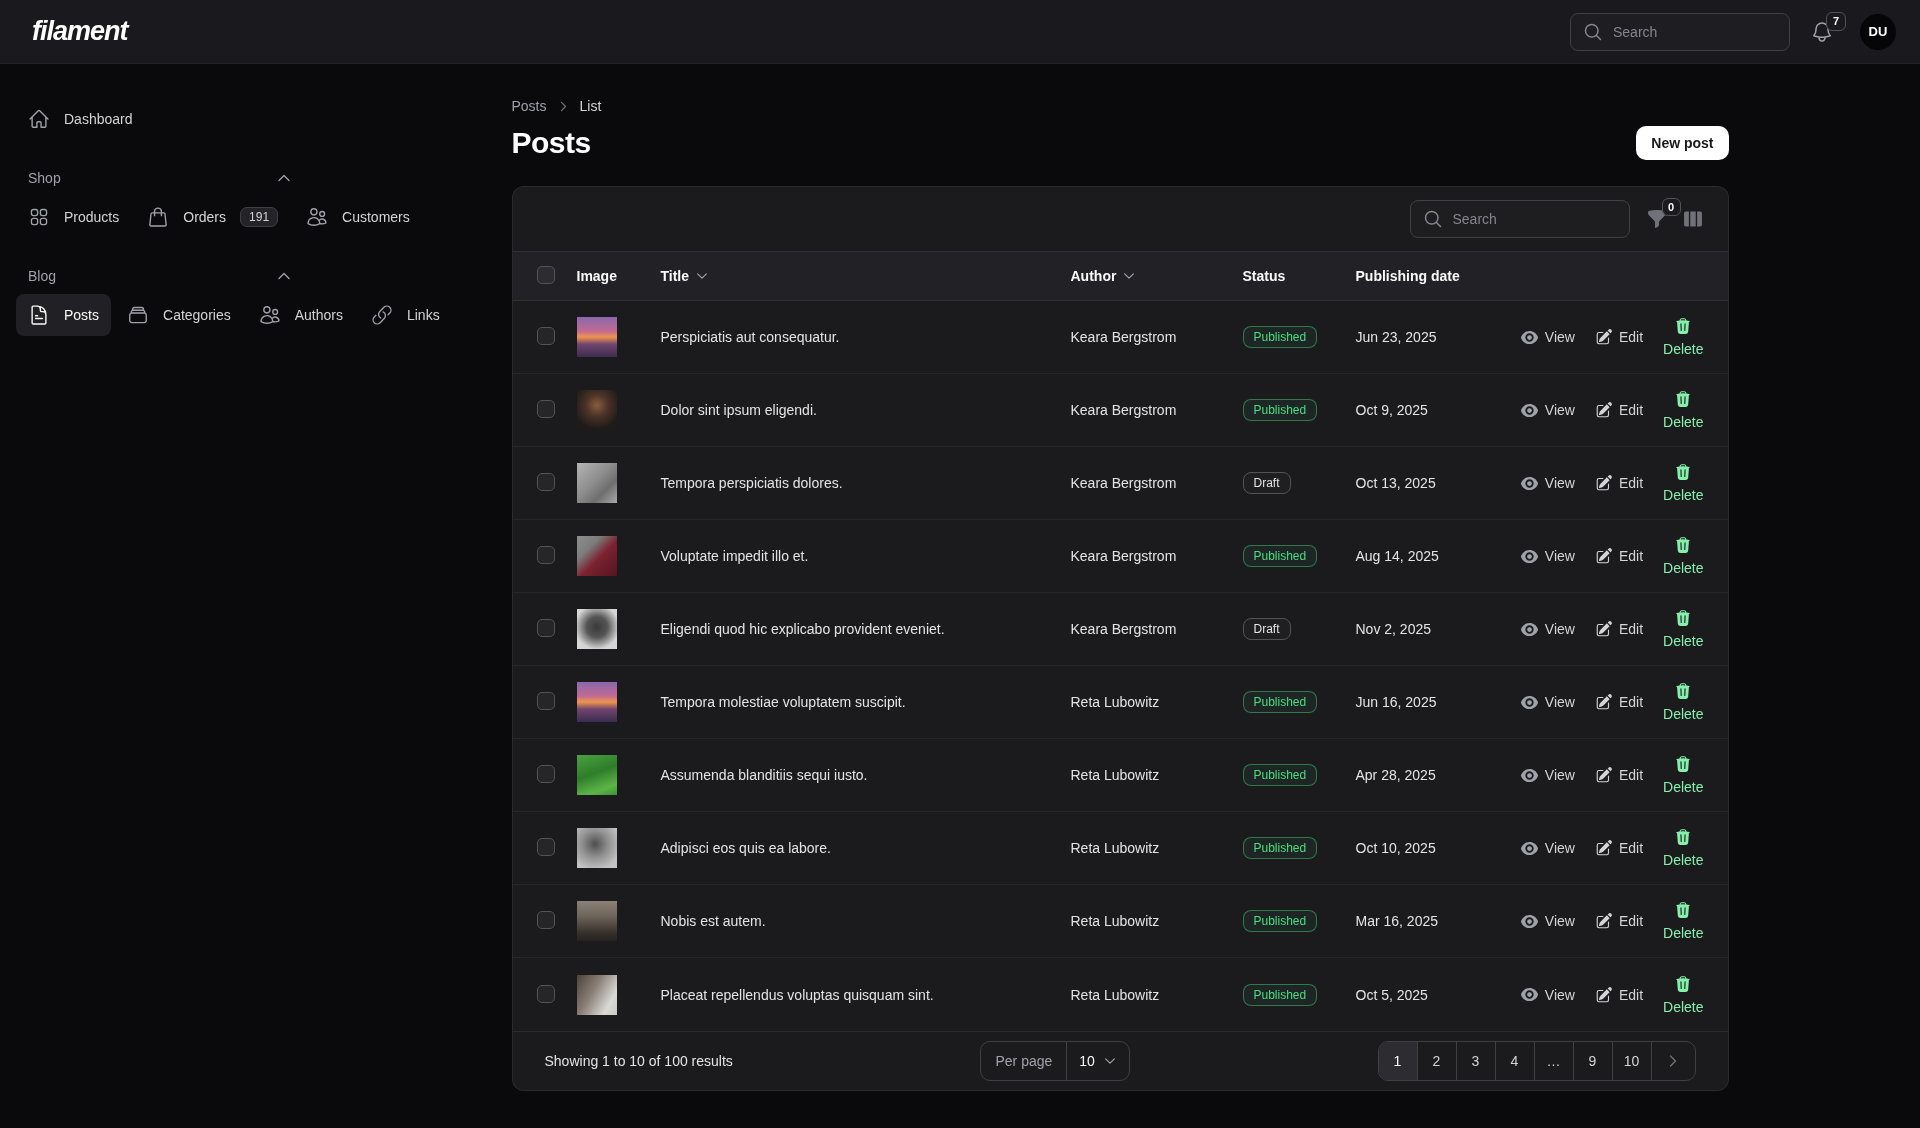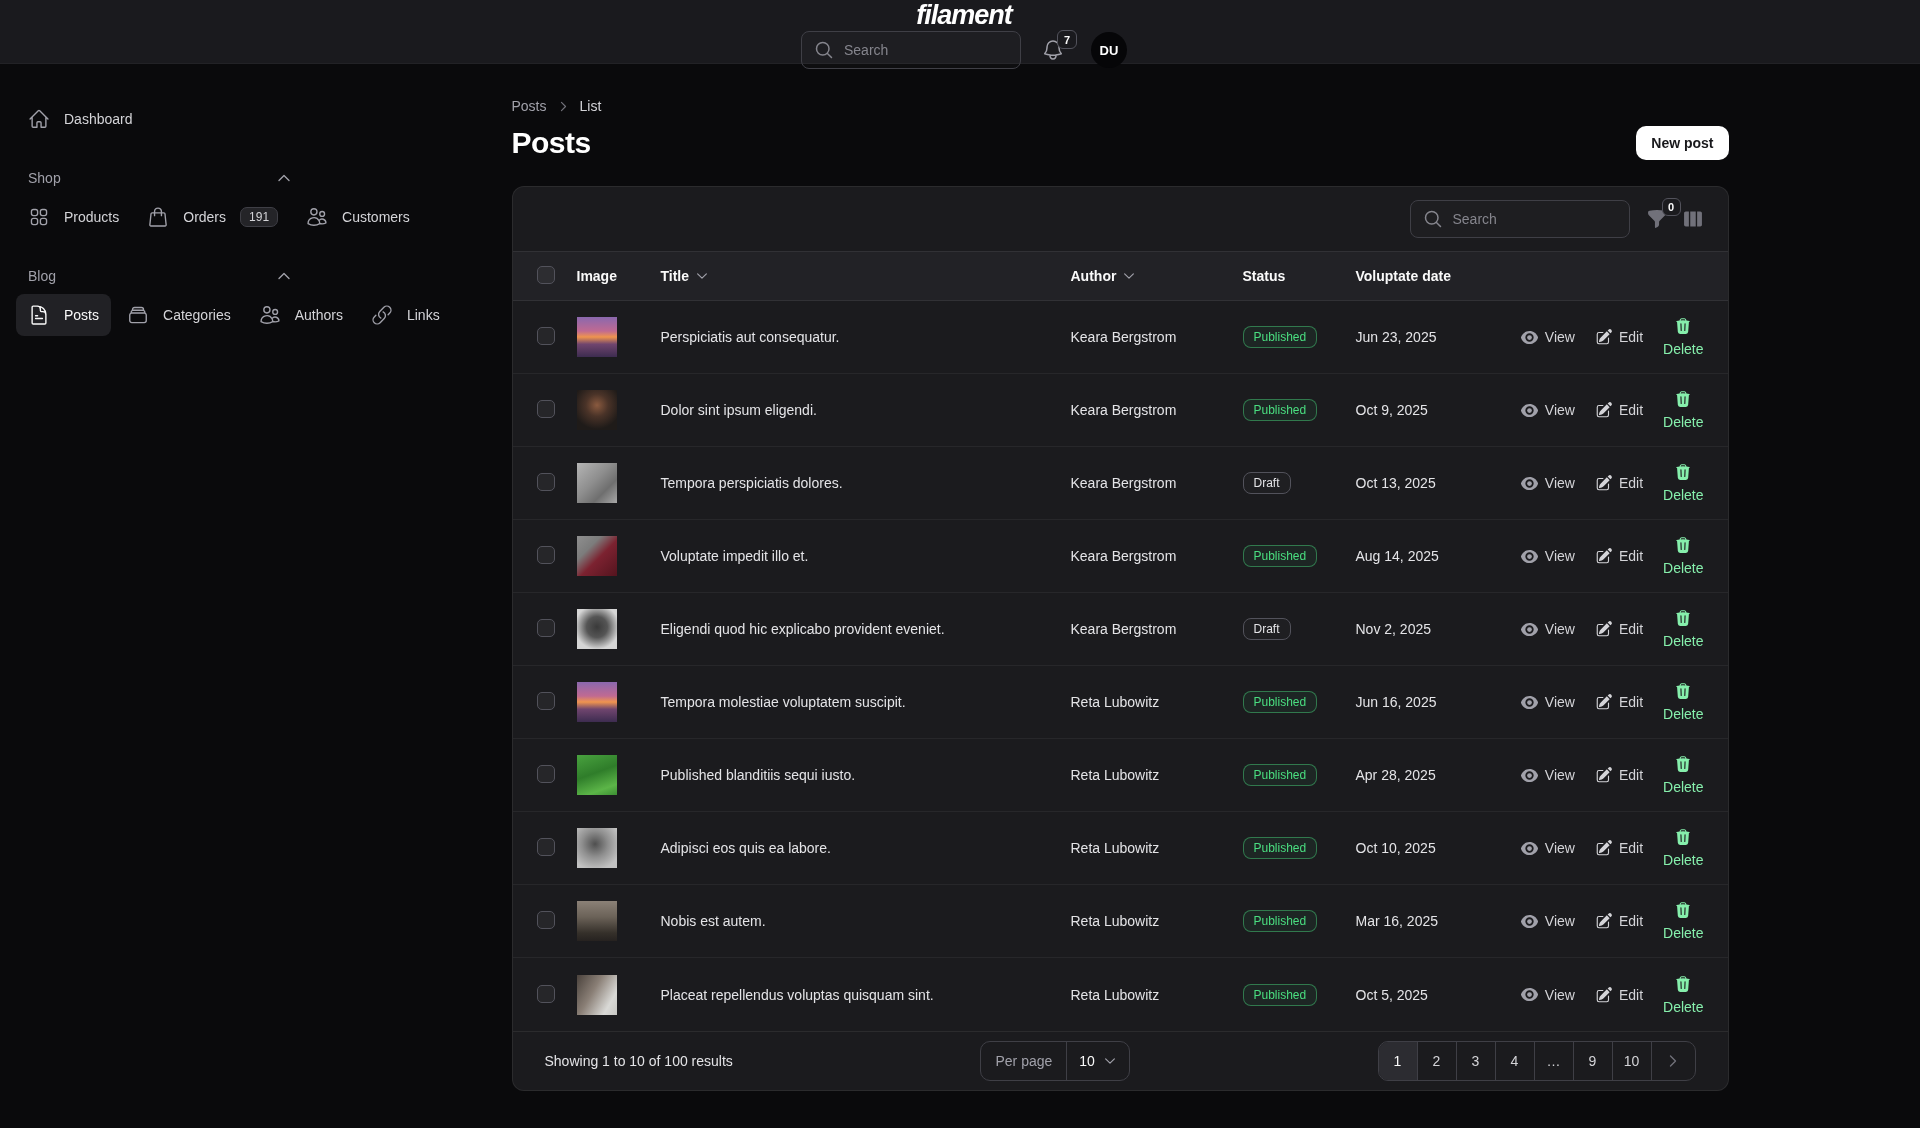--- a/index.html
+++ b/index.html
@@ -11,21 +11,20 @@
     font-size:14px;
   }
   svg { display:block; }
 
   
   .topbar {
     height:64px; background:#1a1a1e;
     display:flex; align-items:center; justify-content:space-between;
     padding:0 24px 0 32px;
     border-bottom:1px solid rgba(255,255,255,0.04);
-    flex-direction:column;
   }
   .logo { font-size:27px; font-weight:bold; font-style:italic; color:#ffffff; letter-spacing:-1px; }
   .topbar-right { display:flex; align-items:center; gap:20px; }
   .search-box {
     display:flex; align-items:center; gap:10px;
     width:220px; height:38px; padding:0 12px;
     border:1px solid #3f3f46; border-radius:8px;
     background:rgba(255,255,255,0.02); color:#85858d;
   }
   .search-box input {
@@ -355,21 +354,21 @@
           </div>
           <div class="th">
             <span>Author</span>
             <span class="sort-icon">
               <svg width="14" height="14" viewBox="0 0 24 24" fill="none" stroke="currentColor" stroke-width="2" stroke-linecap="round" stroke-linejoin="round">
                   <path d="M19.5 8.25l-7.5 7.5-7.5-7.5"></path>
                 </svg>
             </span>
           </div>
           <div class="th">Status</div>
-          <div class="th">Voluptate date</div>
+          <div class="th">Publishing date</div>
           <div></div>
         </div>
 
         <div>
   <div class="grid-row trow">
     <div class="cell-check"><button class="checkbox"></button></div>
     <div class="cell-image">
                 <div class="thumb" style="background: linear-gradient(rgb(138, 104, 174) 0%, rgb(192, 106, 146) 35%, rgb(239, 148, 78) 50%, rgb(112, 69, 110) 68%, rgb(61, 44, 80) 100%);"></div>
               </div>
     <div class="cell-title">Perspiciatis aut consequatur.</div>
@@ -599,21 +598,21 @@
         <span>Delete</span>
       </button>
     </div>
   </div>
 
   <div class="grid-row trow">
     <div class="cell-check"><button class="checkbox"></button></div>
     <div class="cell-image">
                 <div class="thumb" style="background: linear-gradient(160deg, rgb(73, 162, 63) 0%, rgb(47, 125, 42) 45%, rgb(92, 181, 72) 80%, rgb(60, 143, 51) 100%);"></div>
               </div>
-    <div class="cell-title">Published blanditiis sequi iusto.</div>
+    <div class="cell-title">Assumenda blanditiis sequi iusto.</div>
     <div class="cell-author">Reta Lubowitz</div>
     <div><span class="badge badge-success">Published</span></div>
     <div class="cell-date">Apr 28, 2025</div>
     <div class="cell-actions">
       <button class="action">
         <span class="a-icon">
           <svg width="19" height="19" viewBox="0 0 24 24" fill="currentColor">
                       <path d="M12 15a3 3 0 100-6 3 3 0 000 6z"></path>
                       <path fill-rule="evenodd" d="M1.323 11.447C2.811 6.976 7.028 3.75 12.001 3.75c4.97 0 9.185 3.223 10.675 7.69.12.362.12.752 0 1.113-1.487 4.471-5.705 7.697-10.677 7.697-4.97 0-9.186-3.223-10.675-7.69a1.762 1.762 0 010-1.113zM17.25 12a5.25 5.25 0 11-10.5 0 5.25 5.25 0 0110.5 0z" clip-rule="evenodd"></path>
                     </svg>

